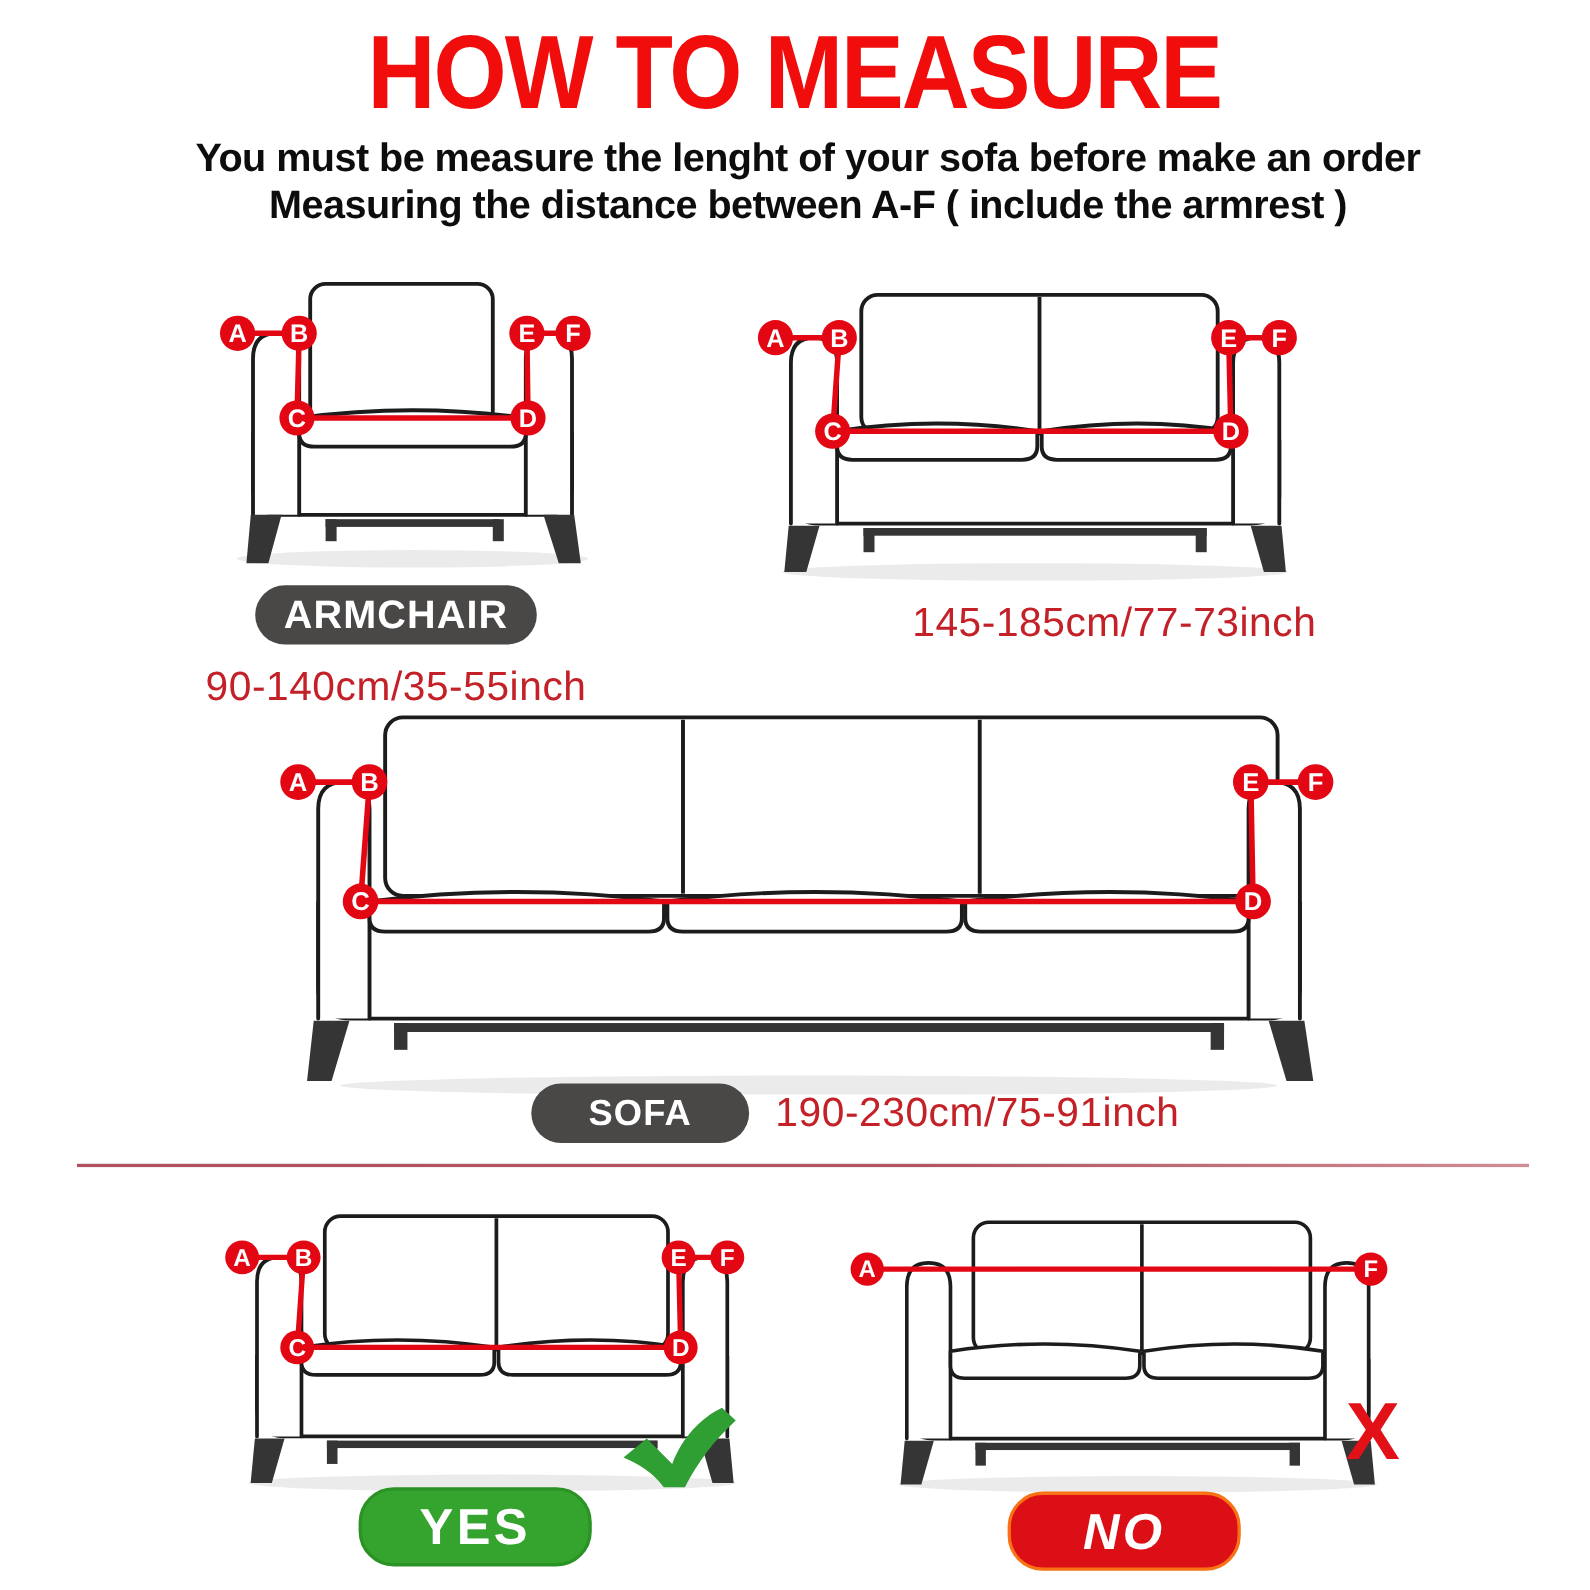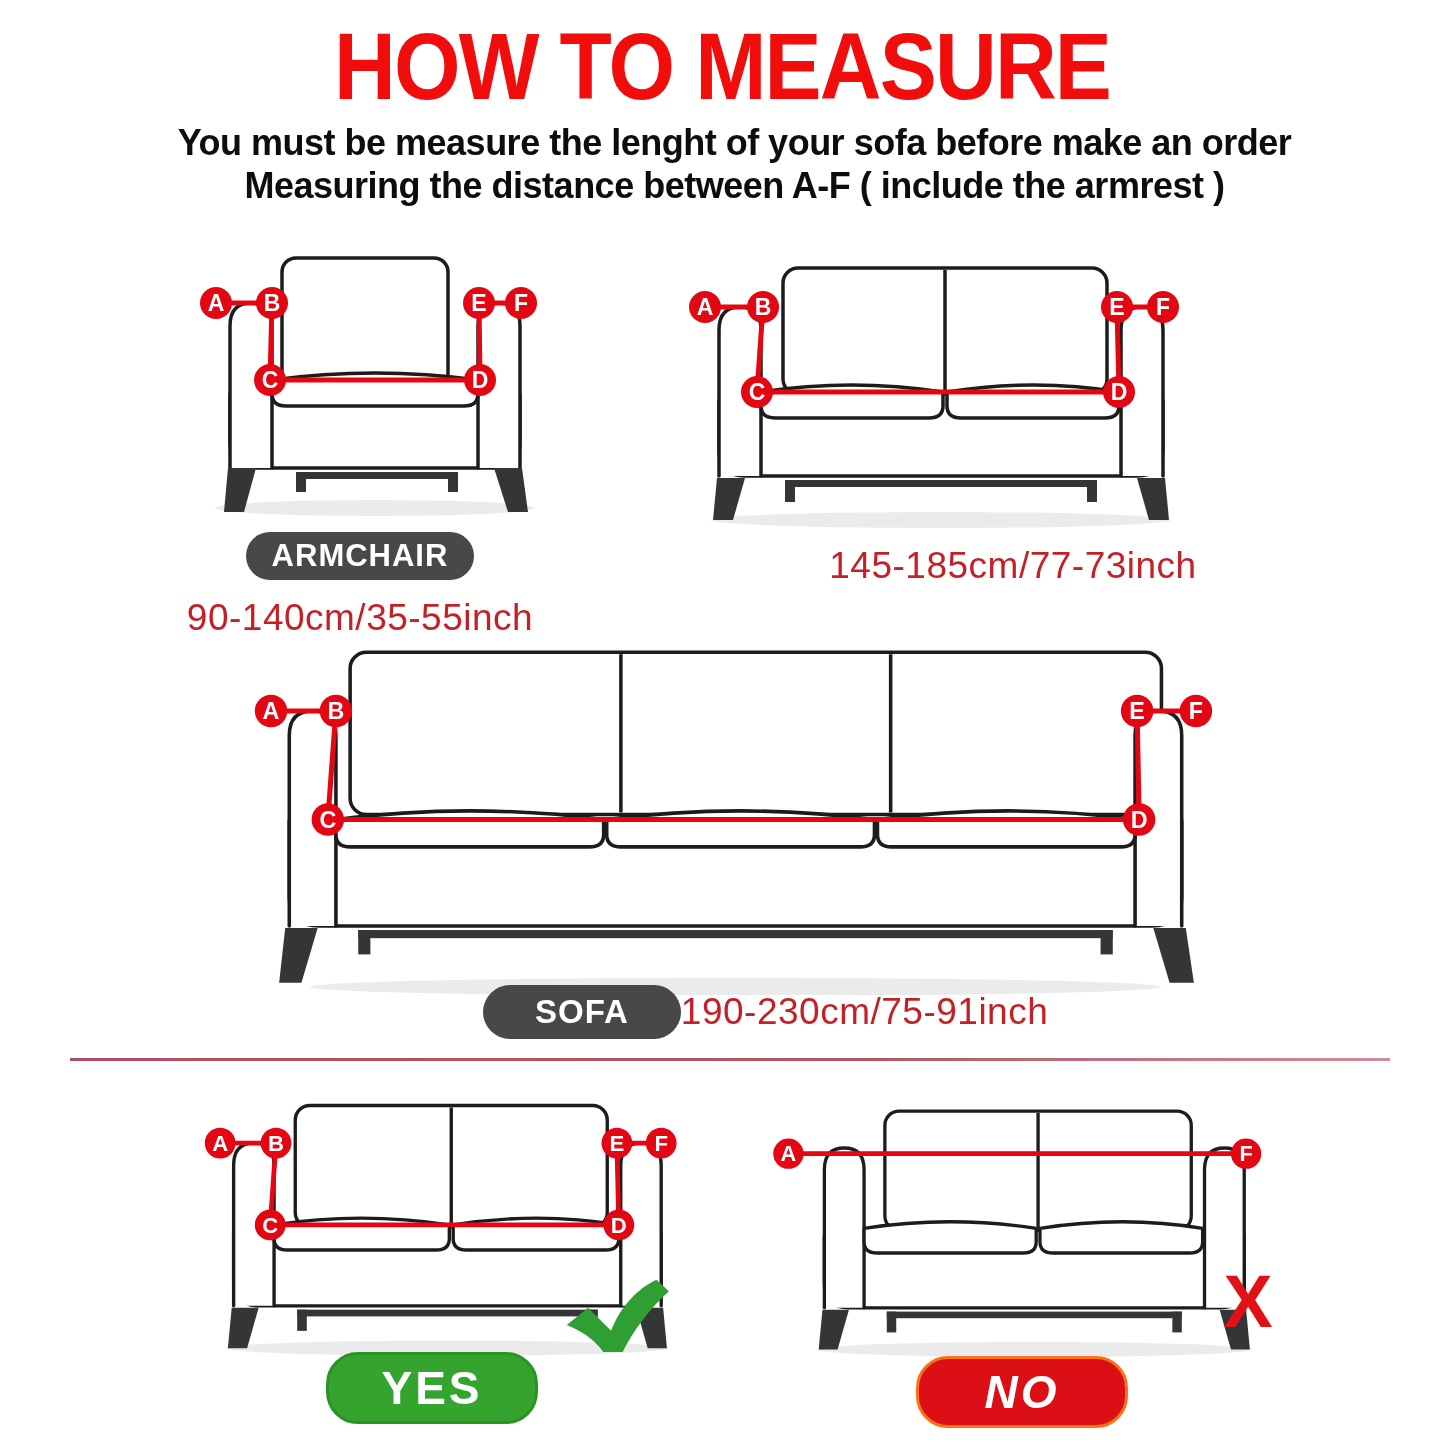--- a/index.html
+++ b/index.html
@@ -17,26 +17,26 @@
   #fig-yes{left:172px;top:1090px;width:520px;height:330px;}
   #fig-no{left:752px;top:1096px;width:540px;height:330px;}
   svg{display:block;margin:0 auto;}
   .outline{fill:#ffffff;stroke:#1c1c1c;stroke-width:3.5;stroke-linejoin:round;stroke-linecap:round;}
   .seamline{fill:none;stroke:#1c1c1c;stroke-width:3.5;}
   .darkpart{fill:#353535;}
   .shadow{fill:rgba(0,0,0,.08);}
   .redline{fill:none;stroke:#e30613;stroke-width:5;stroke-linejoin:round;stroke-linecap:round;}
   .mdot{fill:#e30613;}
   text.m{font-size:23px;font-weight:700;fill:#ffffff;text-anchor:middle;}
-  .pill{display:inline-block;background:#4a4846;color:#fff;font-weight:700;font-size:31px;
+  .pill{display:inline-block;background:#4a4846;color:#fff;font-weight:700;font-size:36px;
         letter-spacing:1px;padding:6px 26px;border-radius:28px;}
   .caption{margin-top:14px;}
   .loveseat-shift{transform:translateX(88px);}
   .range{font-size:37px;color:#c32127;margin-top:17px;letter-spacing:.5px;font-weight:400;}
-  .sofa-caption{display:flex;align-items:center;margin:-10px 0 0 285px;}
+  .sofa-caption{display:flex;align-items:center;gap:24px;margin:-10px 0 0 285px;}
   .sofa-caption .pill{padding:8px 52px;font-size:33px;}
   .sofa-caption .range{margin-top:0;}
   .verdict-pill{position:absolute;left:50%;transform:translateX(-50%);display:inline-block;
         color:#fff;font-weight:700;font-size:46px;letter-spacing:3px;text-align:center;
         width:212px;padding:6px 0;border-radius:32px;box-sizing:border-box;}
   #fig-yes .verdict-pill{top:262px;background:#35a42e;border:3px solid #2b9226;}
   #fig-no .verdict-pill{top:260px;background:#dc0f16;border:3px solid #f97316;font-style:italic;}
   .divider{position:absolute;top:1058px;left:70px;width:1320px;height:3px;
            background:linear-gradient(90deg,#b05060,#b25662 60%,#cf8d96);}
 </style>

